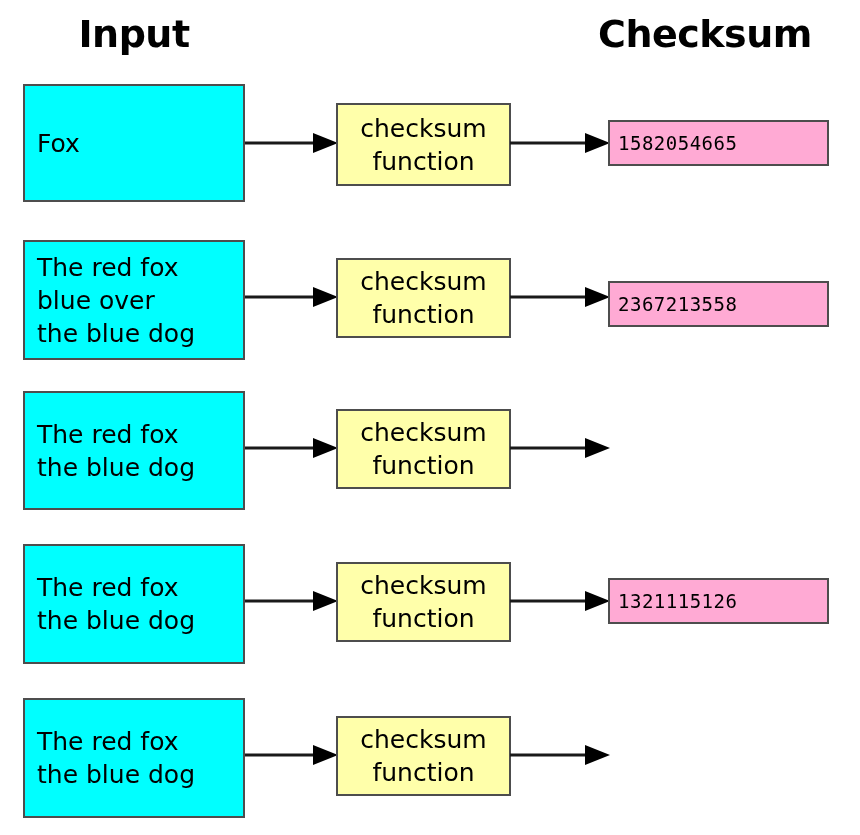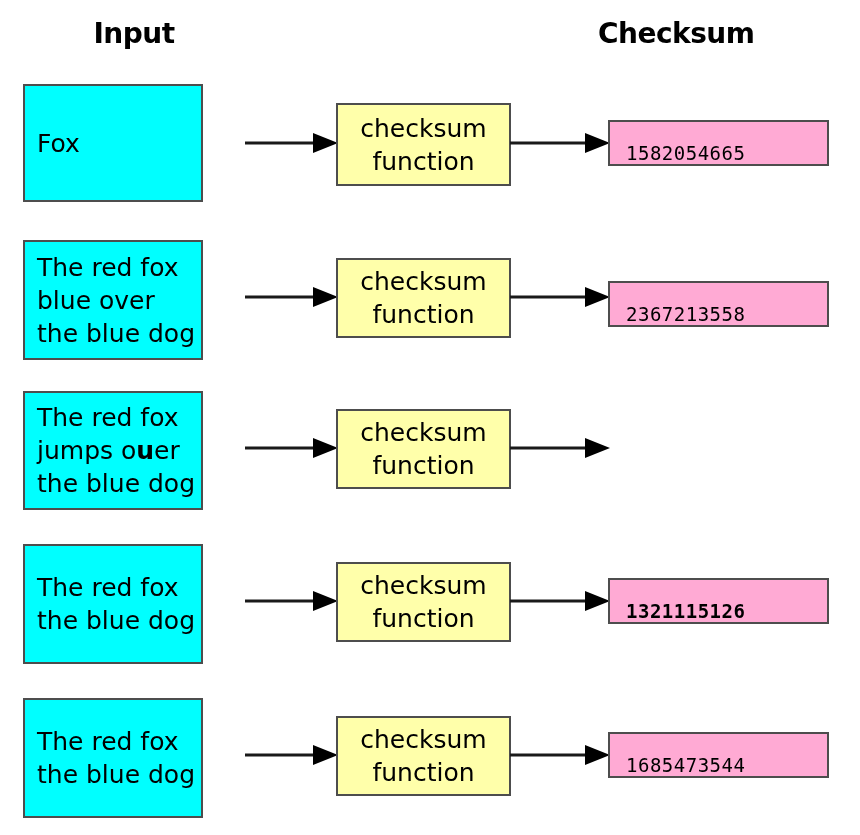--- a/index.html
+++ b/index.html
@@ -20,21 +20,21 @@
     left: 0;
     top: 0;
     width: 860px;
     height: 835px;
   }
 
   
   .col-header {
     position: absolute;
     font-weight: bold;
-    font-size: 28px;
+    font-size: 38px;
     line-height: 40px;
     color: #000000;
     letter-spacing: -0.5px;
     white-space: nowrap;
   }
   #header-input {
     left: 23px;
     top: 14px;
     width: 222px;
     text-align: center;
@@ -52,21 +52,21 @@
     box-sizing: border-box;
     border: 2px solid #4d4d4d;
     display: flex;
     flex-direction: column;
     justify-content: center;
   }
 
   .input-box {
     background: #00ffff;
     left: 23px;
-    width: 180px;
+    width: 222px;
     padding: 0 10px 0 12px;
   }
   .input-box .line {
     font-size: 25px;
     line-height: 33px;
     color: #000000;
     white-space: nowrap;
     text-align: left;
   }
   .input-box .line b {
@@ -85,22 +85,22 @@
     color: #000000;
     text-align: center;
     white-space: nowrap;
   }
 
   .sum-box {
     background: #ffaad4;
     left: 608px;
     width: 221px;
     height: 46px;
-    justify-content: flex-end;
-    padding-left: 16px;
+    justify-content: center;
+    padding-left: 8px;
     box-sizing: border-box;
   }
   .sum-box .value {
     font-family: "DejaVu Sans Mono", "Liberation Mono", monospace;
     font-size: 19px;
     line-height: 22px;
     color: #000000;
     letter-spacing: 0.5px;
     text-align: left;
   }
@@ -175,21 +175,20 @@
       <polygon points="75,1 100,11 75,21" fill="#000000"></polygon>
     </svg>
   </div>
 
   <div class="box sum-box" style="top: 274px; background: rgb(255, 170, 212); border-color: rgb(77, 77, 77); margin-top: 7px;">
     <div class="value">2367213558</div>
   </div>
 
   <div class="box input-box" style="top: 391px; height: 119px; background: rgb(0, 255, 255); border-color: rgb(77, 77, 77);">
     <div class="line">The red fox</div>
-    <div class="line">jumps o<b>u</b>er</div>
     <div class="line">the blue dog</div>
   </div>
 
   <div class="arrow arrow-1" style="top:437px;">
     <svg width="93" height="22" viewBox="0 0 93 22">
       <line x1="0" y1="11" x2="72" y2="11" stroke="#1a1a1a" stroke-width="3"></line>
       <polygon points="68,1 93,11 68,21" fill="#000000"></polygon>
     </svg>
   </div>
 
@@ -223,21 +222,21 @@
     <div class="line">function</div>
   </div>
 
   <div class="arrow arrow-2" style="top:590px;">
     <svg width="100" height="22" viewBox="0 0 100 22">
       <line x1="0" y1="11" x2="79" y2="11" stroke="#1a1a1a" stroke-width="3"></line>
       <polygon points="75,1 100,11 75,21" fill="#000000"></polygon>
     </svg>
   </div>
 
-  <div class="box sum-box" style="top: 578px; background: rgb(255, 170, 212); border-color: rgb(77, 77, 77); font-weight: bold;">
+  <div class="box sum-box" style="top: 578px; background: rgb(255, 170, 212); border-color: rgb(77, 77, 77);">
     <div class="value">1321115126</div>
   </div>
 
   <div class="box input-box" style="top: 698px; height: 120px; background: rgb(0, 255, 255); border-color: rgb(77, 77, 77);">
     <div class="line">The red fox</div>
     <div class="line">the blue dog</div>
   </div>
 
   <div class="arrow arrow-1" style="top:744px;">
     <svg width="93" height="22" viewBox="0 0 93 22">
@@ -251,17 +250,14 @@
     <div class="line">function</div>
   </div>
 
   <div class="arrow arrow-2" style="top:744px;">
     <svg width="100" height="22" viewBox="0 0 100 22">
       <line x1="0" y1="11" x2="79" y2="11" stroke="#1a1a1a" stroke-width="3"></line>
       <polygon points="75,1 100,11 75,21" fill="#000000"></polygon>
     </svg>
   </div>
 
-  <div class="box sum-box" style="top: 732px; background: rgb(255, 170, 212); border-color: rgb(77, 77, 77);">
-    <div class="value">1685473544</div>
-  </div>
 
 </div>
 
 </body></html>

